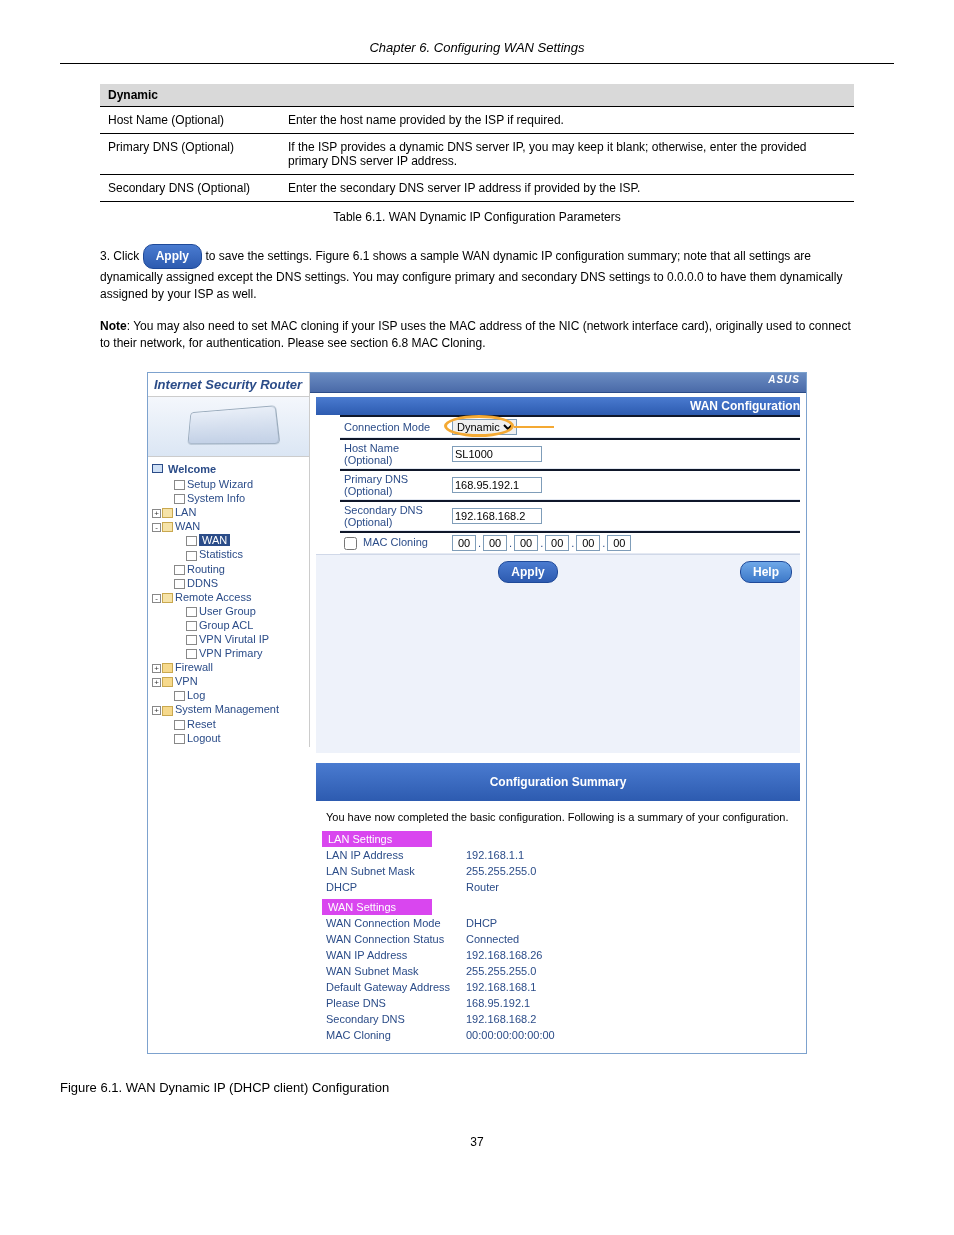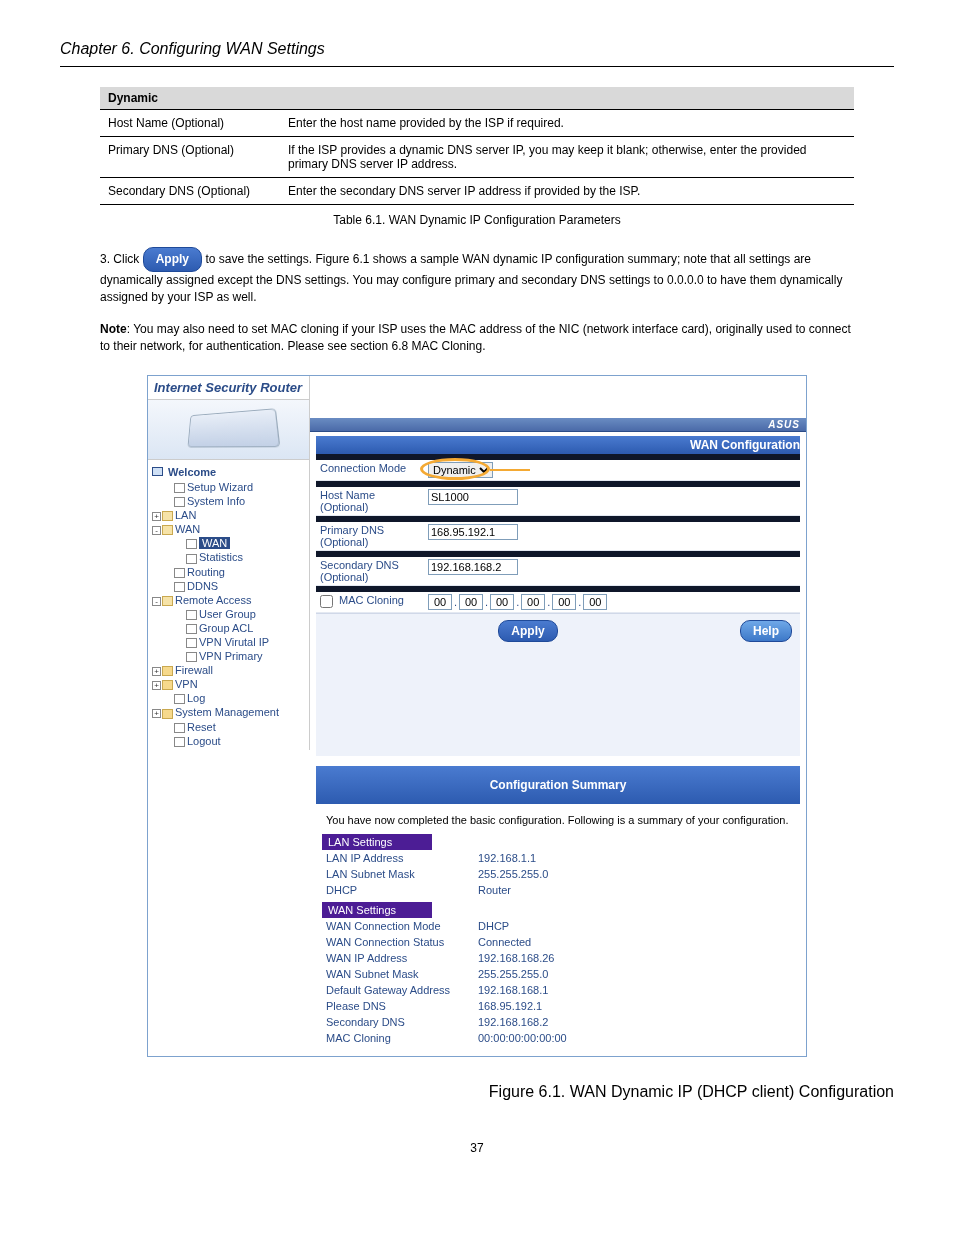--- a/index.html
+++ b/index.html
@@ -1,18 +1,18 @@
 <!DOCTYPE html>
 <html><head>
 <meta charset="utf-8">
 <style>
   * { box-sizing: border-box; margin: 0; padding: 0; }
   body { font-family: Arial, Helvetica, sans-serif; background: #fff; color: #000; width: 954px; margin: 0 auto; }
   .page { padding: 40px 60px; }
-  .chapter-header { font-style: italic; font-size: 16px; margin-bottom: 8px; }
+  .chapter-header { font-style: italic; font-size: 13px; margin-bottom: 8px; text-align: center; }
   .hr-top { border: 0; border-top: 1px solid #000; margin-bottom: 20px; }
   .table-wrap { margin: 0 40px 20px 40px; }
   table.params { width: 100%; border-collapse: collapse; font-size: 12px; }
   table.params th, table.params td { border-bottom: 1px solid #000; padding: 6px 8px; text-align: left; vertical-align: top; }
   table.params tr.section td { background: #d9d9d9; font-weight: bold; padding: 4px 8px; }
   .para { font-size: 12px; margin: 16px 40px; line-height: 1.4; }
   .apply-btn-inline { display: inline-block; vertical-align: middle; }
   .pill-btn { display: inline-block; background: linear-gradient(#4a7bd0,#2d5bb0); color: #fff; font-weight: bold; font-size: 12px; padding: 3px 12px; border-radius: 10px; border: 1px solid #1f4a99; }
   .pill-btn.help { background: linear-gradient(#6fa8e8,#3d78c8); }
   .screenshot-wrap { margin: 20px auto; width: 660px; border: 1px solid #7da2ce; background: #fff; position: relative; }
@@ -28,40 +28,40 @@
   .tree .l3 { padding-left: 28px; }
   .tree a { color: #2b4c88; text-decoration: none; }
   .tree .sel { background: #2b4c88; color: #fff; padding: 0 3px; }
   .tree .icon-doc, .tree .icon-fold, .tree .icon-fold-open { display:inline-block; width:11px; height:10px; margin-right:2px; vertical-align:middle; }
   .tree .icon-doc { background: #fff; border:1px solid #888; }
   .tree .icon-fold { background: #f6d98c; border:1px solid #c9a84f; }
   .tree .icon-fold-open { background: #f6e3a8; border:1px solid #c9a84f; }
   .tree .plus { display:inline-block; width:9px; height:9px; border:1px solid #888; font-size:8px; line-height:8px; text-align:center; margin-right:1px; color:#333; background:#fff; }
   .tree .dot { display:inline-block; width:9px; height:9px; margin-right:1px; }
   .ss-right { margin-left: 162px; background: #fff; position: relative; }
-  .ss-top-bar { height: 14px; background: linear-gradient(#6a8cc2,#4a6aa8); border-bottom:1px solid #2b4c88; position: relative; margin-top: 42px; }
+  .ss-top-bar { height: 20px; background: linear-gradient(#6a8cc2,#4a6aa8); border-bottom:1px solid #2b4c88; position: relative; }
   .ss-top-bar .asus-logo { position:absolute; right:6px; top:1px; color:#fff; font-family: Arial; font-size:10px; font-weight:bold; letter-spacing:1px; font-style: italic; }
   .panel { margin: 4px 6px 10px 6px; font-size: 11px; color:#2b4c88; }
   .panel-head { background: linear-gradient(#4a7bd0,#2d5bb0); color:#fff; font-weight:bold; text-align:right; padding:2px 0; font-size:12px; }
-  .row { display:flex; align-items:flex-start; border-top:6px solid #0f172a; border-bottom:1px solid #e4e9f2; padding:2px 0; }
+  .row { display:flex; align-items:center; border-top:2px solid #0f172a; border-bottom:1px solid #e4e9f2; padding:2px 0;margin-left:24px; }
   .row .lbl { width:110px; padding-left:4px; color:#2b4c88; }
   .row .val { flex:1; padding-left:2px; }
   .row input[type=text] { font-size:11px; border:1px solid #7f9db9; padding:1px 2px; }
   .row select { font-size:11px; border:1px solid #7f9db9; }
   .mac-group input { width:24px; text-align:center; }
   .mac-sep { padding: 0 2px; }
   .btn-row { text-align:center; padding:6px 0; background:#eef2fa; border-top:1px solid #d0d8e8; }
   .btn-row .help-pos { float:right; margin-right:8px; }
   .circle-mark { position:absolute; border:3px solid #f4a933; border-radius:50%/50%; pointer-events:none; }
   .arrow-line { position:absolute; height:2px; background:#f4a933; }
   .summary-head { background: linear-gradient(#4a7bd0,#2d5bb0); color:#fff; font-weight:bold; text-align:center; padding:12px 0; font-size:12px; }
   .summary { margin: 6px 6px; font-size:11px; color:#2b4c88; }
   .summary .note { color:#000; padding:4px 4px; }
-  .summary .sect { background:#4c1d95; color:#fff; padding:2px 6px; margin-top:4px; width: 110px; }
-  .summary .srow { display:flex; padding:2px 0 2px 4px;gap:12px; }
+  .summary .sect { background:#d946ef; color:#fff; padding:2px 6px; margin-top:4px; width: 110px; }
+  .summary .srow { display:flex; padding:2px 0 2px 4px; }
   .summary .srow .k { width:140px; color:#2b4c88; }
   .summary .srow .v { color:#2b4c88; }
   .clearfix::after { content:""; display:block; clear:both; }
   .page-footer { font-size: 12px; text-align:center; margin: 40px 0 0 0; color:#000; }
 </style>
 </head>
 <body>
 
 <div class="page">
   <div class="chapter-header">Chapter 6. Configuring WAN Settings</div>
@@ -235,16 +235,16 @@
               <div class="srow">
                 <div class="k">MAC Cloning</div>
                 <div class="v">00:00:00:00:00:00</div>
               </div>
             </div>
         </div>
       </div>
     </div>
   </div>
 
-  <div style="text-align:right; font-size:16px; margin-top:26px;">Figure 6.1. WAN Dynamic IP (DHCP client) Configuration</div>
+  <div style="text-align:left; font-size:13px; margin-top:26px;">Figure 6.1. WAN Dynamic IP (DHCP client) Configuration</div>
 
   <div class="page-footer">37</div>
 </div>
 
 </body></html>

